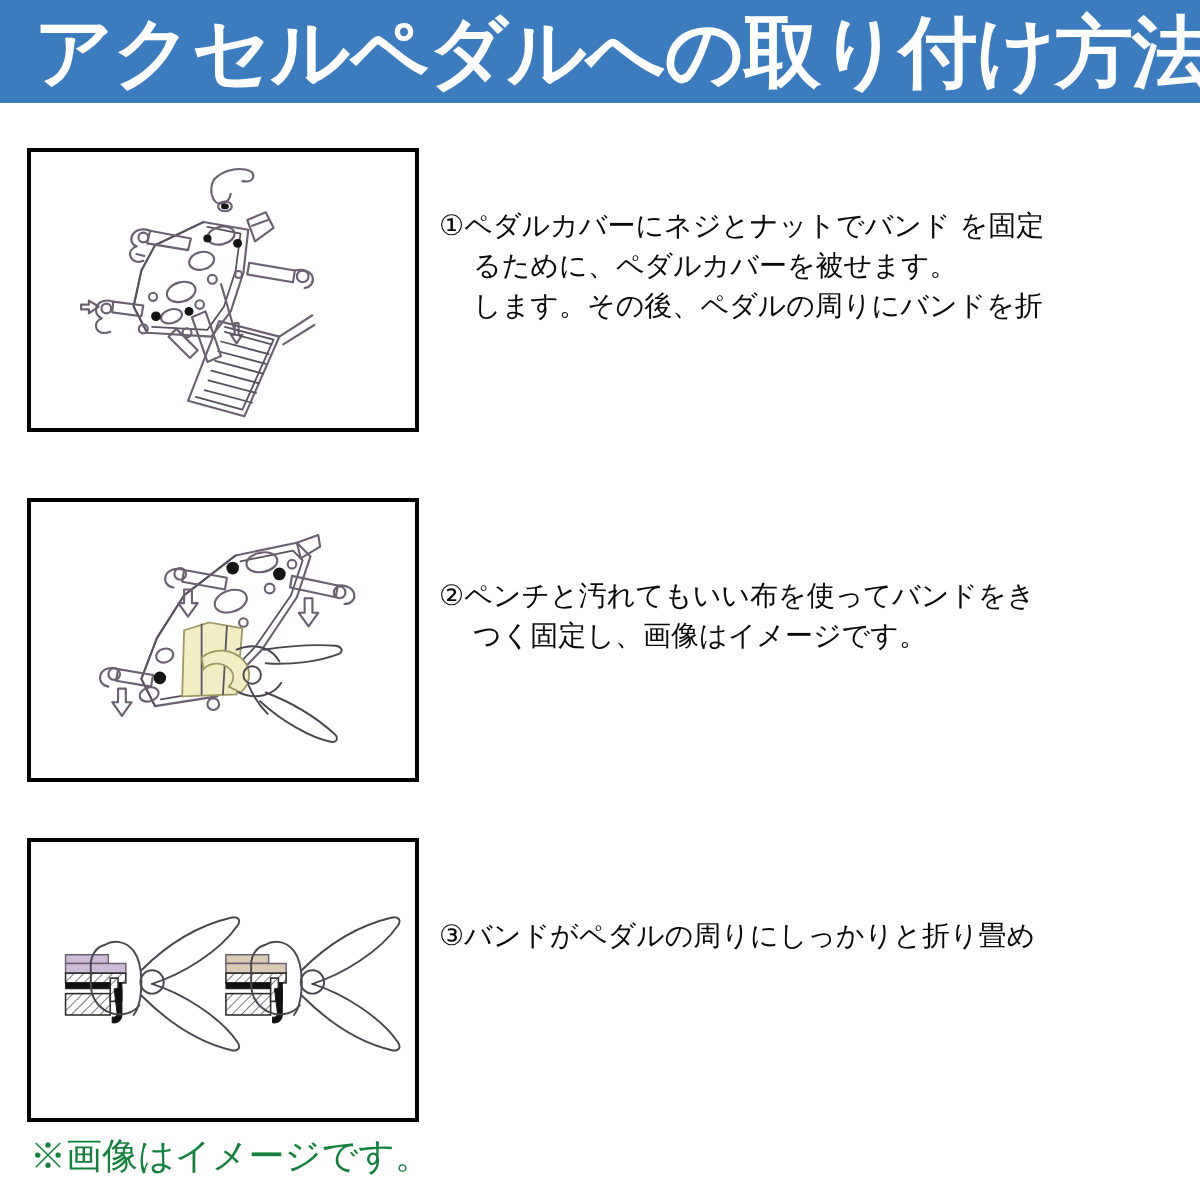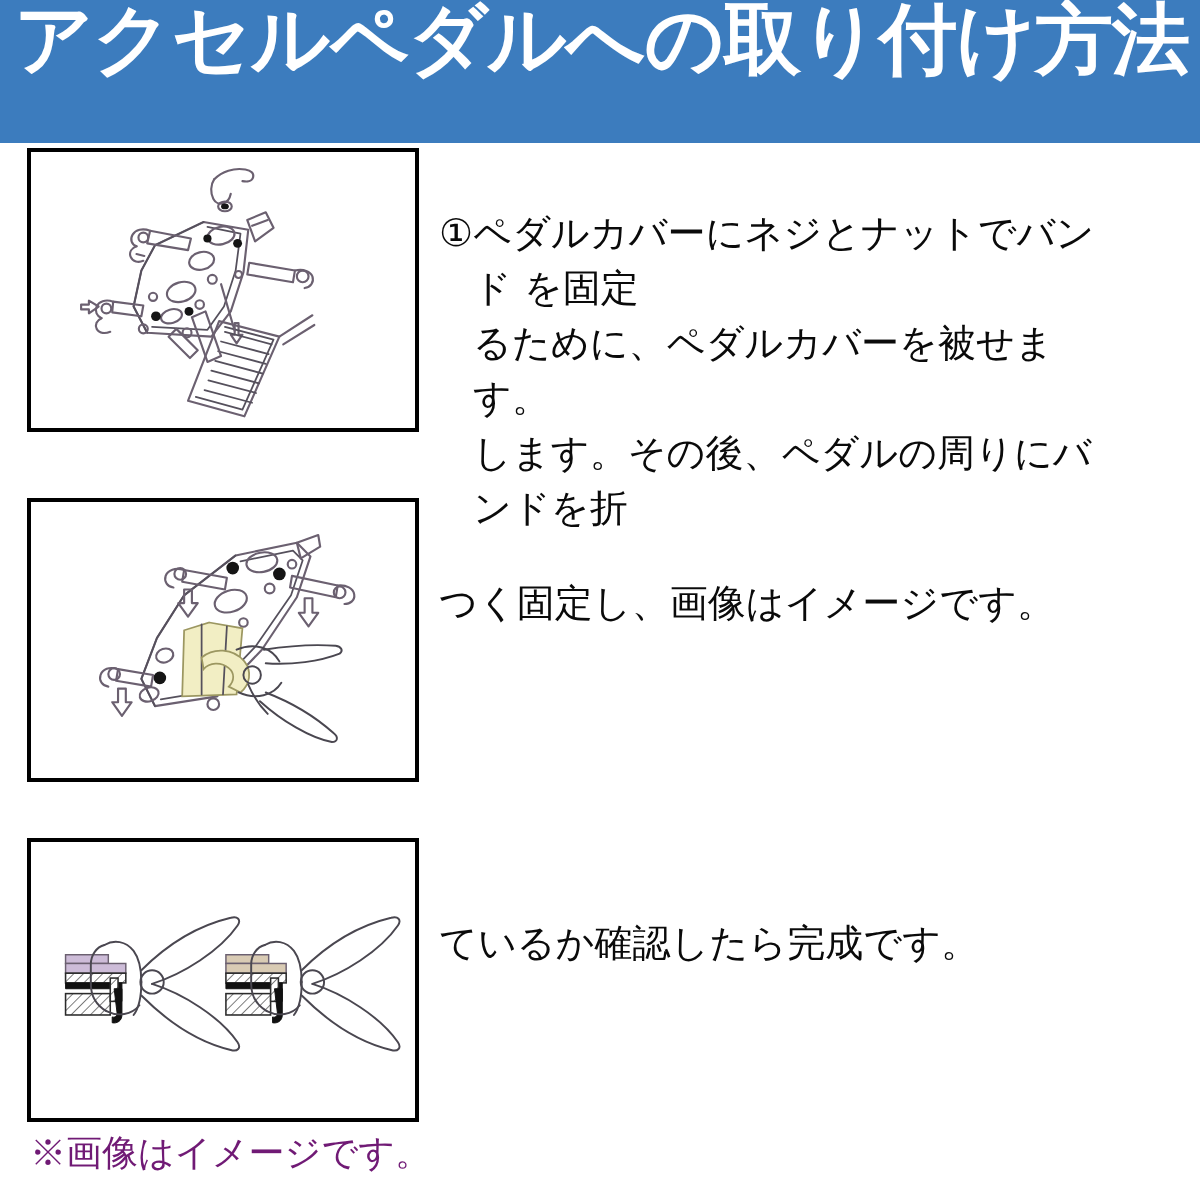--- a/index.html
+++ b/index.html
@@ -16,26 +16,26 @@
     color: #000000;
     position: relative;
   }
 
   
   .banner {
     position: absolute;
     left: 0;
     top: 0;
     width: 1200px;
-    height: 143px;
+    height: 103px;
     background: #3c7cbe;
     display: flex;
-    align-items: flex-start;
+    align-items: center;
     box-sizing: border-box;
-    padding-left: 14px;
+    padding-left: 34px;
     overflow: hidden;
   }
   .banner-title {
     color: #ffffff;
     font-size: 78px;
     font-weight: bold;
     line-height: 1;
     letter-spacing: -1px;
     white-space: nowrap;
     transform: scaleX(1.0);
@@ -68,22 +68,22 @@
   }
   .fig-box svg {
     display: block;
     width: 100%;
     height: 100%;
   }
 
   .step-text {
     flex: 1 1 auto;
     margin-left: 20px;
-    font-size: 38px;
-    line-height: 55px;
+    font-size: 28px;
+    line-height: 40px;
     color: #0a0a0a;
     font-family: "DejaVu Sans", "Liberation Sans", sans-serif;
     letter-spacing: 0px;
     padding-right: 95px;
     box-sizing: border-box;
   }
   .step-1 { padding-top: 58px; }
   .step-2 { padding-top: 78px; }
   .step-3 { padding-top: 78px; }
   .step-text p {
@@ -95,22 +95,22 @@
     text-indent: -34px;
   }
 
   
   .note {
     position: absolute;
     left: 30px;
     top: 1132px;
     font-size: 36px;
     line-height: 48px;
-    color: #701a75;
-    font-family: Liberation Mono, monospace;
+    color: #15803d;
+    font-family: Liberation Serif, serif;
     white-space: nowrap;
   }
 
   
   .ln  { fill: none; stroke: #6b6070; stroke-width: 2.2; stroke-linecap: round; stroke-linejoin: round; }
   .ln2 { fill: none; stroke: #55505c; stroke-width: 1.8; stroke-linecap: round; stroke-linejoin: round; }
   .lnd { fill: #151515; stroke: none; }
   .lny { fill: #f2eec4; stroke: #9c9761; stroke-width: 1.8; }
   .lnp { fill: none; stroke: #4a4750; stroke-width: 2.0; stroke-linecap: round; stroke-linejoin: round; }
   .hatchfill { fill: url(#hatch); stroke: #2b2b2b; stroke-width: 1.6; }
@@ -265,20 +265,21 @@
         <path class="lnp" d="M234 152 c26 -4 50 -6 74 -4 c6 1 8 5 4 8 c-20 8 -50 12 -76 10"></path>
         <path class="lnp" d="M236 196 c26 10 50 24 70 42 c5 4 4 9 -2 9 c-22 -4 -52 -22 -74 -42"></path>
         <path class="lnp" d="M218 188 c6 14 12 22 20 30"></path>
 
         <circle class="ln" cx="182" cy="208" r="6"></circle>
       </g>
     </svg>
   </div>
 
   <div class="step-text step-2">
+    <p>②ペンチと汚れてもいい布を使ってバンドをき</p>
     <p>つく固定し、画像はイメージです。</p>
   </div>
 </div>
 
 <div class="row row-3">
 
   <div class="fig-box">
     <svg viewBox="0 0 392 284" xmlns="http://www.w3.org/2000/svg">
       <defs>
         <pattern id="hatch" width="7" height="7" patternUnits="userSpaceOnUse" patternTransform="rotate(45)">
@@ -333,17 +334,17 @@
         <path class="lnp" d="M46 96 c12 6 26 4 34 -6"></path>
         <path class="lnp" d="M82 66 c0 14 -2 26 -8 34"></path>
         <circle class="lnp" cx="93" cy="66" r="12"></circle>
         <path class="lnp" d="M82 54 c26 -26 58 -46 92 -54 c7 -2 11 2 7 8 c-18 26 -56 50 -88 60"></path>
         <path class="lnp" d="M82 80 c26 26 58 48 92 56 c7 2 11 -2 7 -8 c-18 -26 -56 -50 -88 -60"></path>
       </g>
     </svg>
   </div>
 
   <div class="step-text step-3">
-    <p>ているか確認したら完成です。</p>
+    <p>③バンドがペダルの周りにしっかりと折り畳め</p>
   </div>
 </div>
 
 <div class="note">※画像はイメージです。</div>
 
 </body></html>

